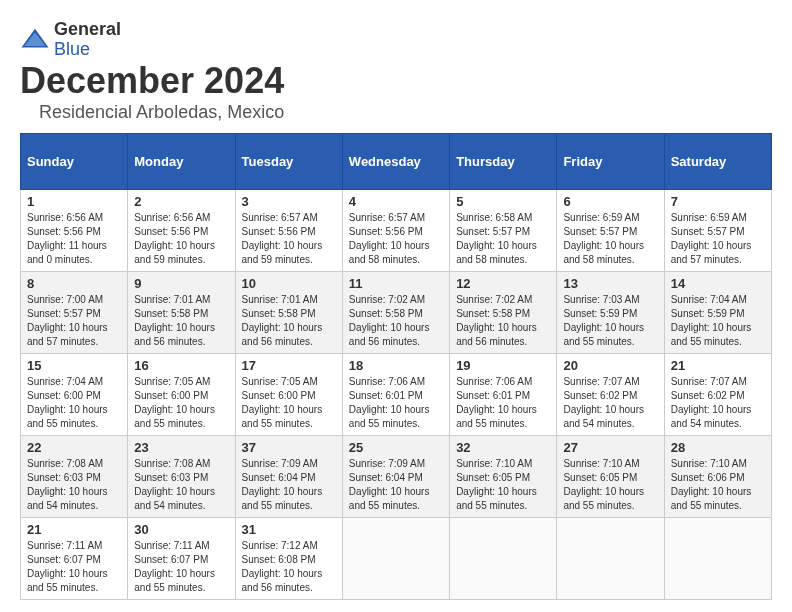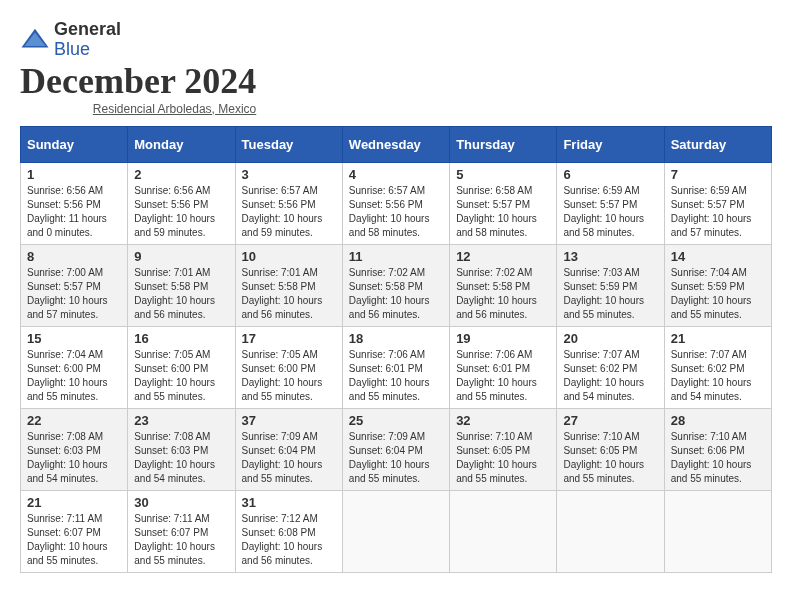--- a/index.html
+++ b/index.html
@@ -41,37 +41,35 @@
       height: 30px;
       margin-right: 4px;
     }
     .title-block {
       text-align: right;
     }
     .month-title {
       font-size: 36px;
       font-weight: bold;
       color: #333;
-      font-family: Liberation Serif, serif;
     }
     .subtitle {
-      font-size: 12px;
+      font-size: 18px;
       color: #555;
-      text-decoration: underline;
     }
     table {
       width: 100%;
       border-collapse: collapse;
       table-layout: fixed;
     }
     thead th {
       background: #2a5db0;
       color: #fff;
       text-align: left;
-      padding: 10px 6px;
+      padding: 20px 6px;
       font-size: 13px;
       font-weight: bold;
       border: 1px solid #1a4d9f;
     }
     tbody td {
       vertical-align: top;
       padding: 4px 6px;
       border: 1px solid #ccc;
       font-size: 10.5px;
       color: #333;

